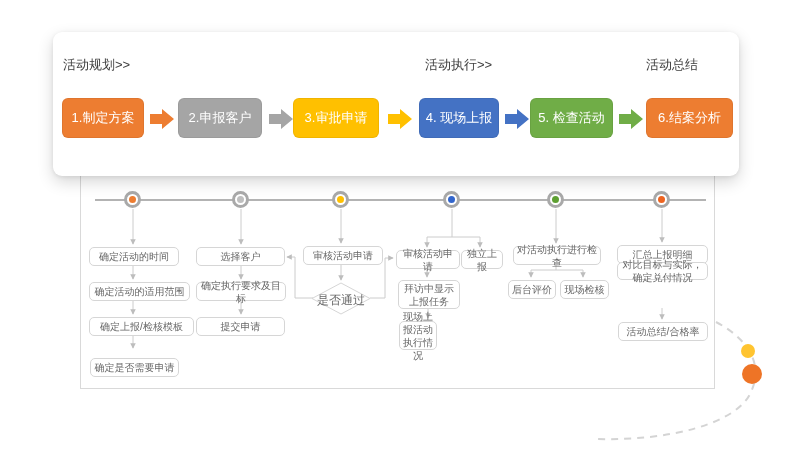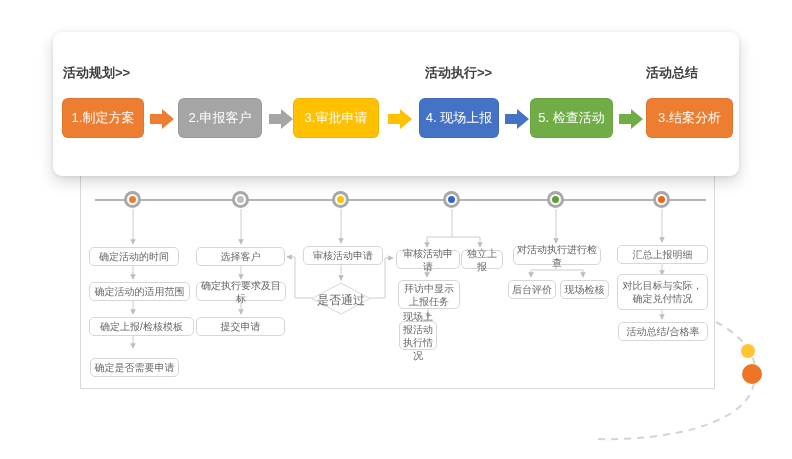--- a/index.html
+++ b/index.html
@@ -22,21 +22,21 @@
         justify-content:center;text-align:center;box-sizing:border-box;padding:0 2px;z-index:4;}
   .dec-label{position:absolute;color:#666;font-size:12px;text-align:center;z-index:5;}
 
   .connectors{position:absolute;left:0;top:0;width:792px;height:459px;z-index:3;pointer-events:none;}
   .decor{position:absolute;left:0;top:0;width:792px;height:459px;z-index:0;pointer-events:none;}
 
   
   .card{position:absolute;left:53px;top:32px;width:686px;height:144px;background:#fff;
         border-radius:9px;z-index:10;
         box-shadow:0 6px 16px rgba(0,0,0,.16),0 1px 4px rgba(0,0,0,.08);}
-  .phase{position:absolute;top:32px;font-size:13px;font-weight:bold;color:#404040;white-space:nowrap;}
+  .phase{position:absolute;top:24px;font-size:13px;font-weight:normal;color:#404040;white-space:nowrap;}
   .step{position:absolute;top:66px;height:40px;border-radius:6px;color:#fff;font-size:13px;
         display:flex;align-items:center;justify-content:center;white-space:nowrap;
         box-sizing:border-box;border:1px solid rgba(0,0,0,.06);}
   .s-orange{background:#ED7D31}.s-gray{background:#A5A5A5}.s-gold{background:#FFC000}
   .s-blue{background:#4472C4}.s-green{background:#70AD47}
   .sarrow{position:absolute;top:77px;width:24px;height:20px;}
   .a-orange{fill:#ED7D31}.a-gray{fill:#A5A5A5}.a-gold{fill:#FFC000}
   .a-blue{fill:#4472C4}.a-green{fill:#70AD47}
 </style>
 </head>
@@ -121,21 +121,21 @@
   <div class="nbox" style="left:396px;top:250px;width:64px;height:19px">审核活动申请</div>
   <div class="nbox" style="left:461px;top:250px;width:42px;height:19px">独立上报</div>
   <div class="nbox" style="left:398px;top:280px;width:62px;height:29px">拜访中显示上报任务</div>
   <div class="nbox" style="left:399px;top:321px;width:38px;height:29px">现场上报活动执行情况</div>
 
   <div class="nbox" style="left:513px;top:246px;width:88px;height:19px">对活动执行进行检查</div>
   <div class="nbox" style="left:508px;top:280px;width:48px;height:19px">后台评价</div>
   <div class="nbox" style="left:560px;top:280px;width:49px;height:19px">现场检核</div>
 
   <div class="nbox" style="left:617px;top:245px;width:91px;height:19px">汇总上报明细</div>
-  <div class="nbox" style="left:617px;top:274px;width:91px;height:36px">对比目标与实际，确定兑付情况</div>
+  <div class="nbox" style="left:617px;top:262px;width:91px;height:18px">对比目标与实际，确定兑付情况</div>
   <div class="nbox" style="left:618px;top:322px;width:90px;height:19px">活动总结/合格率</div>
 
   <div class="card">
     <div class="phase" style="left:10px">活动规划&gt;&gt;</div>
     <div class="phase" style="left:372px">活动执行&gt;&gt;</div>
     <div class="phase" style="left:593px">活动总结</div>
 
     <div class="step s-orange" style="left:9px;width:82px">1.制定方案</div>
     <svg class="sarrow" style="left:97px" viewBox="0 0 24 20">
         <polygon class="a-orange" points="0,5 12,5 12,0 24,10 12,20 12,15 0,15"></polygon>
@@ -149,16 +149,16 @@
         <polygon class="a-gold" points="0,5 12,5 12,0 24,10 12,20 12,15 0,15"></polygon>
       </svg>
     <div class="step s-blue" style="left:366px;width:80px">4. 现场上报</div>
     <svg class="sarrow" style="left:452px" viewBox="0 0 24 20">
         <polygon class="a-blue" points="0,5 12,5 12,0 24,10 12,20 12,15 0,15"></polygon>
       </svg>
     <div class="step s-green" style="left:477px;width:83px">5. 检查活动</div>
     <svg class="sarrow" style="left:566px" viewBox="0 0 24 20">
         <polygon class="a-green" points="0,5 12,5 12,0 24,10 12,20 12,15 0,15"></polygon>
       </svg>
-    <div class="step s-orange" style="left:593px;width:87px">3.结案分析</div>
+    <div class="step s-orange" style="left:593px;width:87px">6.结案分析</div>
   </div>
 
 </div>
 
 </body></html>

